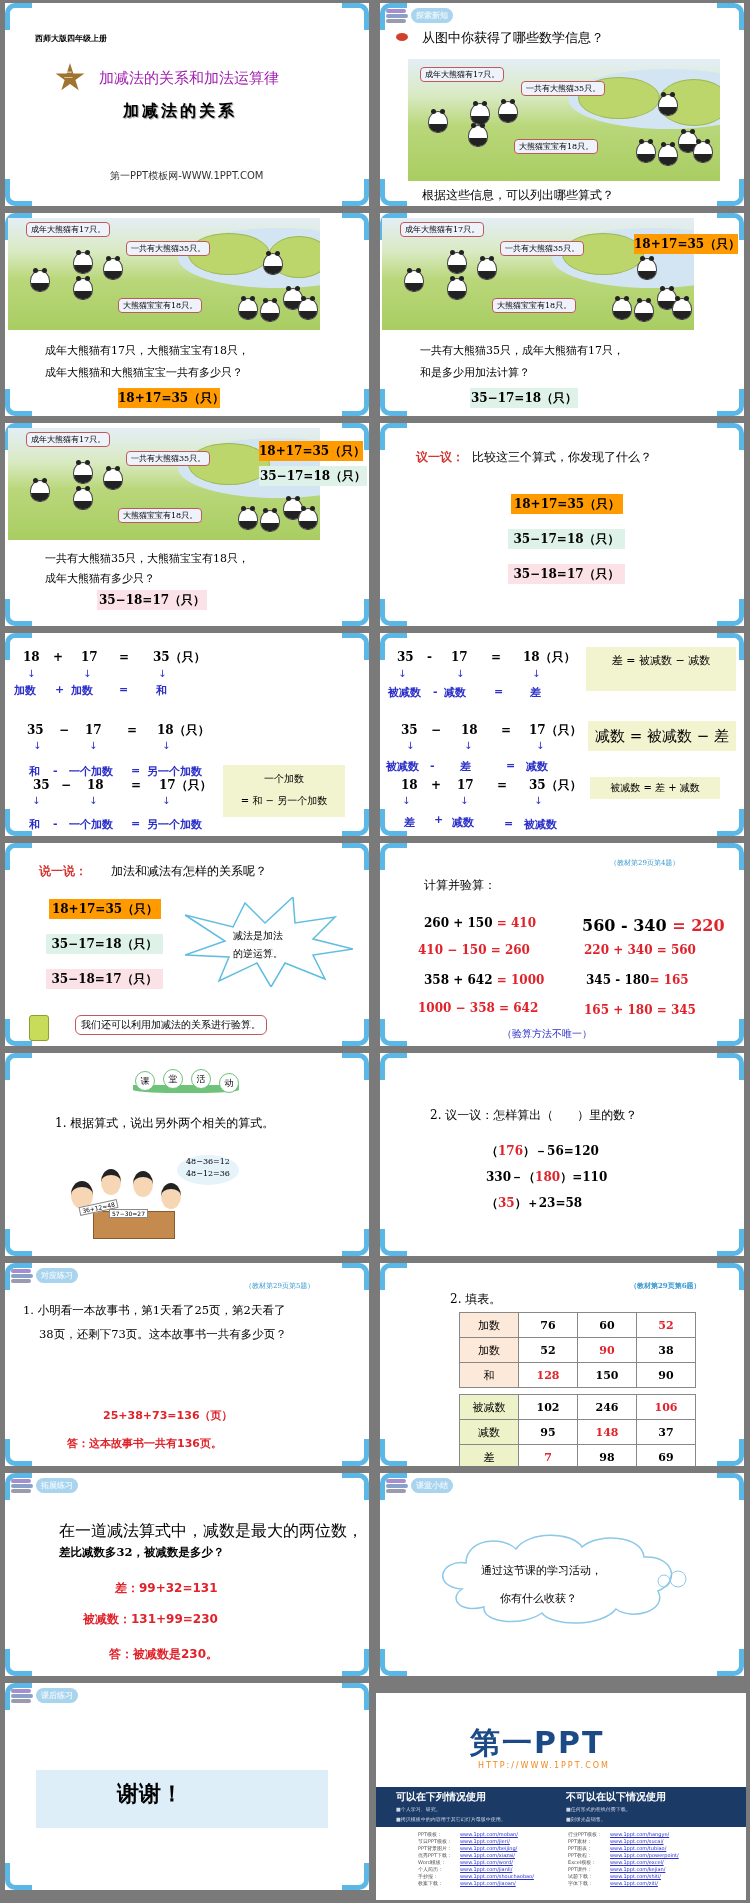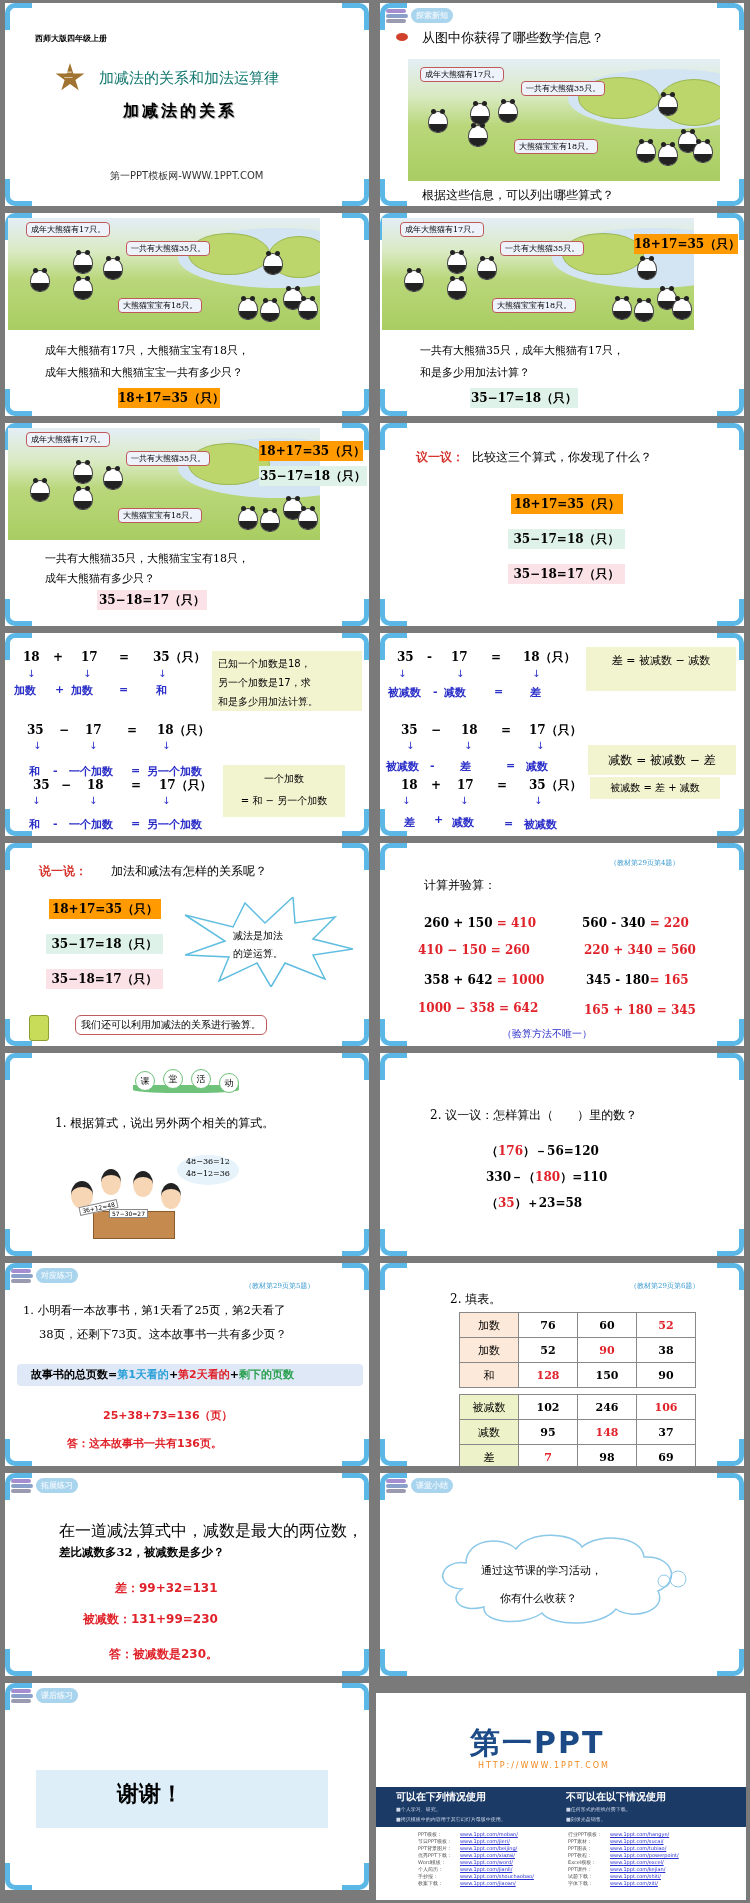--- a/index.html
+++ b/index.html
@@ -39,21 +39,21 @@
 <body>
 
 <div class="slide" style="left:5px;top:3px;width:364px;height:203px;">
   <div class="corner c-tl"></div>
     <div class="corner c-tr"></div>
     <div class="corner c-bl"></div>
     <div class="corner c-br"></div>
   <div class="abs serif" style="left:30px;top:30px;font-size:8px;font-weight:bold;">西师大版四年级上册</div>
   <div class="abs" style="left:50px;top:60px;width:30px;height:30px;background:#a07430;clip-path:polygon(50% 0%,61% 35%,98% 35%,68% 57%,79% 91%,50% 70%,21% 91%,32% 57%,2% 35%,39% 35%);"></div>
   <div class="abs" style="left:59px;top:66px;font-size:9px;color:#fff;">二</div>
-  <div class="abs" style="left:94px;top:66px;font-size:15px;color:#0f766e;">加减法的关系和加法运算律</div>
+  <div class="abs" style="left:94px;top:66px;font-size:15px;color:#a21caf;">加减法的关系和加法运算律</div>
   <div class="abs serif" style="left:118px;top:98px;font-size:16px;font-weight:bold;letter-spacing:3px;text-shadow:1px 1px 1px #999;">加减法的关系</div>
   <div class="abs" style="left:105px;top:166px;font-size:10px;color:#333;">第一PPT模板网-WWW.1PPT.COM</div>
 </div>
 
 <div class="slide" style="left:380px;top:3px;width:364px;height:203px;">
   <div class="corner c-tl"></div>
     <div class="corner c-tr"></div>
     <div class="corner c-bl"></div>
     <div class="corner c-br"></div>
   <div class="badge">
@@ -194,25 +194,20 @@
   </div>
   <div class="arrow" style="left:22px;top:35px;">↓</div>
   <div class="arrow" style="left:78px;top:35px;">↓</div>
   <div class="arrow" style="left:153px;top:35px;">↓</div>
   <div class="abs blue-lbl" style="left:9px;top:50px;">加数</div>
   <div class="abs blue-lbl" style="left:50px;top:50px;">+</div>
   <div class="abs blue-lbl" style="left:66px;top:50px;">加数</div>
   <div class="abs blue-lbl" style="left:114px;top:50px;">=</div>
   <div class="abs blue-lbl" style="left:151px;top:50px;">和</div>
 
-  <div class="abs yellowbox" style="left:207px;top:18px;width:150px;height:60px;font-size:10px;line-height:19px;padding:3px 6px;box-sizing:border-box;white-space:normal;">
-    <div>已知一个加数是18，</div>
-    <div>另一个加数是17，求</div>
-    <div>和是多少用加法计算。</div>
-  </div>
 
   <div class="eqbox mint" style="left:4px;top:87px;width:198px;text-align:left;">
     <span class="abs" style="left:18px;">35</span>
     <span class="abs" style="left:50px;">−</span>
     <span class="abs" style="left:76px;">17</span>
     <span class="abs" style="left:118px;">=</span>
     <span class="abs" style="left:148px;">18（只）</span>
   </div>
   <div class="arrow" style="left:28px;top:107px;">↓</div>
   <div class="arrow" style="left:84px;top:107px;">↓</div>
@@ -276,21 +271,21 @@
     <span class="abs" style="left:146px;">17（只）</span>
   </div>
   <div class="arrow" style="left:26px;top:107px;">↓</div>
   <div class="arrow" style="left:84px;top:107px;">↓</div>
   <div class="arrow" style="left:156px;top:107px;">↓</div>
   <div class="abs blue-lbl" style="left:6px;top:126px;">被减数</div>
   <div class="abs blue-lbl" style="left:50px;top:126px;">-</div>
   <div class="abs blue-lbl" style="left:80px;top:126px;">差</div>
   <div class="abs blue-lbl" style="left:126px;top:126px;">=</div>
   <div class="abs blue-lbl" style="left:146px;top:126px;">减数</div>
-  <div class="abs yellowbox" style="left:208px;top:88px;width:148px;height:30px;font-size:12px;line-height:30px;text-align:center;margin-top:24px;">减数 = 被减数 − 差</div>
+  <div class="abs yellowbox" style="left:208px;top:88px;width:148px;height:30px;font-size:15px;line-height:30px;text-align:center;">减数 = 被减数 − 差</div>
 
   <div class="eqbox orange" style="left:5px;top:142px;width:198px;text-align:left;">
     <span class="abs" style="left:16px;">18</span>
     <span class="abs" style="left:46px;">+</span>
     <span class="abs" style="left:72px;">17</span>
     <span class="abs" style="left:112px;">=</span>
     <span class="abs" style="left:144px;">35（只）</span>
   </div>
   <div class="arrow" style="left:22px;top:162px;">↓</div>
   <div class="arrow" style="left:80px;top:162px;">↓</div>
@@ -326,21 +321,21 @@
   <div class="corner c-tl"></div>
     <div class="corner c-tr"></div>
     <div class="corner c-bl"></div>
     <div class="corner c-br"></div>
   <div class="abs serif" style="left:230px;top:15px;font-size:7px;color:#3a9ad0;">（教材第29页第4题）</div>
   <div class="abs serif" style="left:44px;top:34px;font-size:12px;">计算并验算：</div>
   <div class="abs serif" style="left:44px;top:73px;font-size:12px;font-weight:bold;"><span>260 + 150</span> <span class="red">= 410</span></div>
   <div class="abs serif red" style="left:38px;top:100px;font-size:12px;font-weight:bold;">410 −  150 = 260</div>
   <div class="abs serif" style="left:44px;top:130px;font-size:12px;font-weight:bold;"><span>358 + 642</span> <span class="red">= 1000</span></div>
   <div class="abs serif red" style="left:38px;top:158px;font-size:12px;font-weight:bold;">1000 −  358 = 642</div>
-  <div class="abs serif" style="left:202px;top:73px;font-size:12px;font-weight:bold;"><span>560 - 340</span> <span class="red">= 220</span></div>
+  <div class="abs serif" style="left:202px;top:73px;font-size:16px;font-weight:bold;"><span>560 - 340</span> <span class="red">= 220</span></div>
   <div class="abs serif red" style="left:204px;top:100px;font-size:12px;font-weight:bold;">220 + 340 = 560</div>
   <div class="abs serif" style="left:206px;top:130px;font-size:12px;font-weight:bold;"><span>345 - 180</span><span class="red">= 165</span></div>
   <div class="abs serif red" style="left:204px;top:160px;font-size:12px;font-weight:bold;">165 + 180 = 345</div>
   <div class="abs serif" style="left:122px;top:184px;font-size:10px;color:#2b2fc8;">（验算方法不唯一）</div>
 </div>
 
 <div class="slide" style="left:5px;top:1053px;width:364px;height:203px;">
   <div class="corner c-tl"></div>
     <div class="corner c-tr"></div>
     <div class="corner c-bl"></div>
@@ -387,33 +382,30 @@
     <div class="books">
         <i style="top:2px;width:20px;background:#a48ed0;"></i>
         <i style="top:7px;width:22px;background:#8aa0c8;"></i>
         <i style="top:12px;width:20px;background:#9a9ab0;"></i>
       </div>
     <span class="badge-text">对应练习</span>
   </div>
   <div class="abs serif" style="left:240px;top:18px;font-size:7px;color:#3a9ad0;">（教材第29页第5题）</div>
   <div class="abs serif" style="left:18px;top:40px;font-size:11.5px;">1. 小明看一本故事书，第1天看了25页，第2天看了</div>
   <div class="abs serif" style="left:34px;top:64px;font-size:11.5px;">38页，还剩下73页。这本故事书一共有多少页？</div>
-  <div class="abs" style="left:12px;top:101px;width:346px;height:22px;background:#dfe8f6;border-radius:4px;font-size:11px;line-height:22px;padding-left:14px;box-sizing:border-box;font-weight:bold;">
-    <span>故事书的总页数=</span><span style="color:#2ba0d8;">第1天看的</span><span>+</span><span style="color:#e0222a;">第2天看的</span><span>+</span><span style="color:#2aa050;">剩下的页数</span>
-  </div>
   <div class="abs red" style="left:98px;top:145px;font-size:11px;font-weight:bold;">25+38+73=136（页）</div>
   <div class="abs red" style="left:62px;top:173px;font-size:11px;font-weight:bold;">答：这本故事书一共有136页。</div>
 </div>
 
 <div class="slide" style="left:380px;top:1263px;width:364px;height:203px;">
   <div class="corner c-tl"></div>
     <div class="corner c-tr"></div>
     <div class="corner c-bl"></div>
     <div class="corner c-br"></div>
-  <div class="abs serif" style="left:250px;top:18px;font-size:7px;color:#3a9ad0;">（教材第29页第6题）</div>
+  <div class="abs serif" style="left:250px;top:18px;font-size:7px;color:#3a9ad0;font-weight:bold;">（教材第29页第6题）</div>
   <div class="abs serif" style="left:70px;top:28px;font-size:12px;">2. 填表。</div>
   <table class="fill" style="left:79px;top:49px;">
     <tbody>
         <tr>
           <td style="background:#fde9d9;font-weight:normal;">加数</td>
           <td>76</td>
           <td>60</td>
           <td class="red">52</td>
         </tr>
     <tr>

